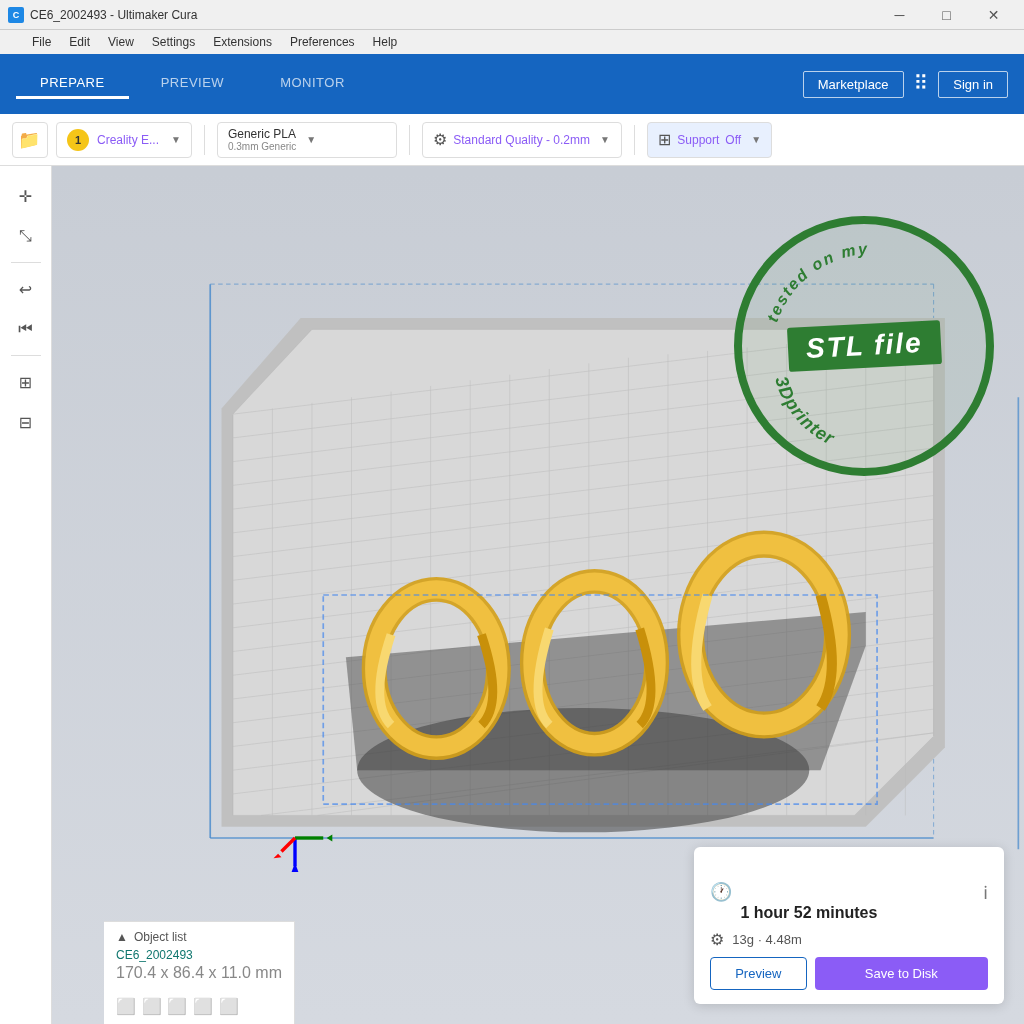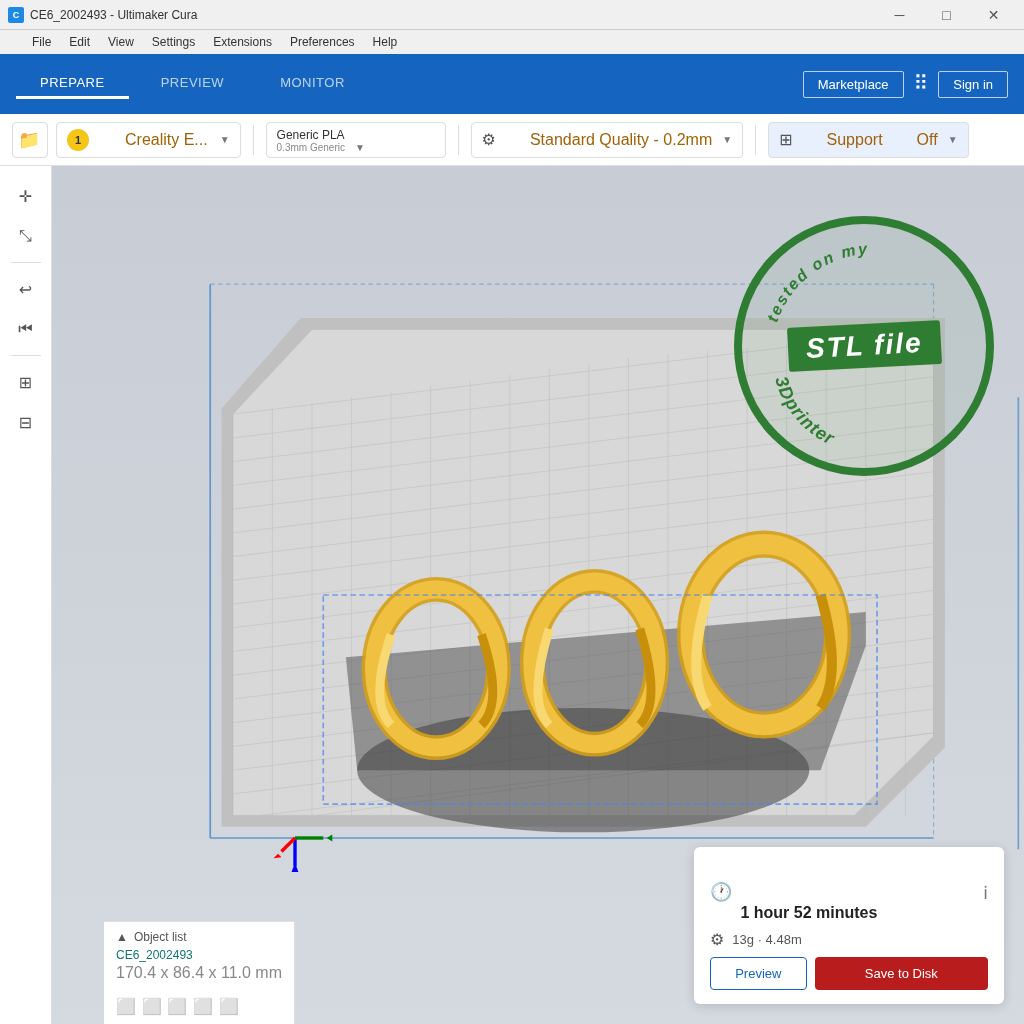--- a/index.html
+++ b/index.html
@@ -114,25 +114,25 @@
       gap: 8px;
       background: white;
     }
     .printer-icon {
       width: 22px; height: 22px;
       border-radius: 50%;
       background: #f5c518;
       display: flex; align-items: center; justify-content: center;
       font-size: 11px; font-weight: bold; color: #333;
     }
-    .select-text { font-size: 16px; color: #a16207; margin-left: 28px; }
+    .select-text { font-size: 12px; color: #8b5cf6; }
     .select-arrow { font-size: 10px; color: #777; margin-left: 4px; }
     .separator { width: 1px; height: 30px; background: #ddd; margin: 0 4px; }
     .material-select {
-      display: flex; align-items: flex-end;
+      display: flex; align-items: center;
       border: 1px solid #ddd;
       border-radius: 4px;
       padding: 4px 10px;
       cursor: pointer;
       height: 36px;
       gap: 6px;
       min-width: 180px;
       background: white;
     }
     .material-info { display: flex; flex-direction: column; }
@@ -287,21 +287,21 @@
       color: #1565c0;
       font-size: 13px;
       cursor: pointer;
       border-radius: 4px;
       font-weight: 500;
     }
     .save-btn {
       flex: 2;
       padding: 8px;
       border: none;
-      background: #b91c1c;
+      background: #8b5cf6;
       color: white;
       font-size: 13px;
       cursor: pointer;
       border-radius: 4px;
       font-weight: 500;
     }
 
     
     .object-list-section {
       position: absolute;

